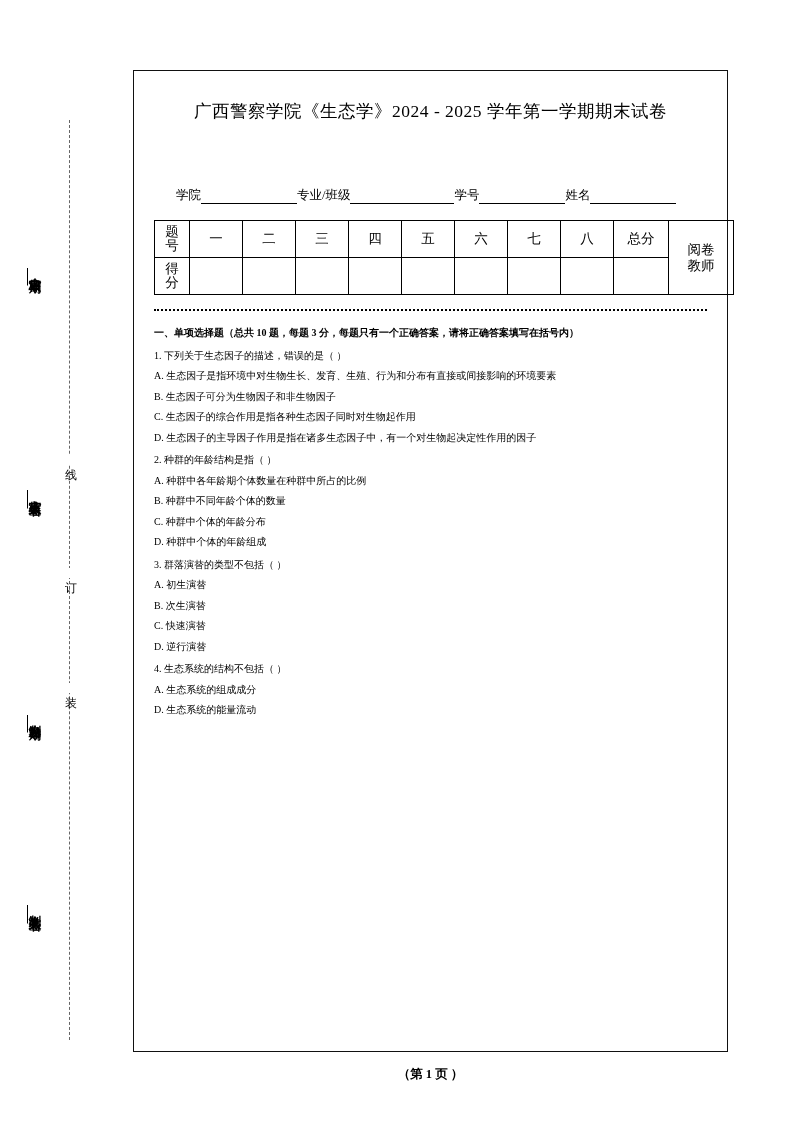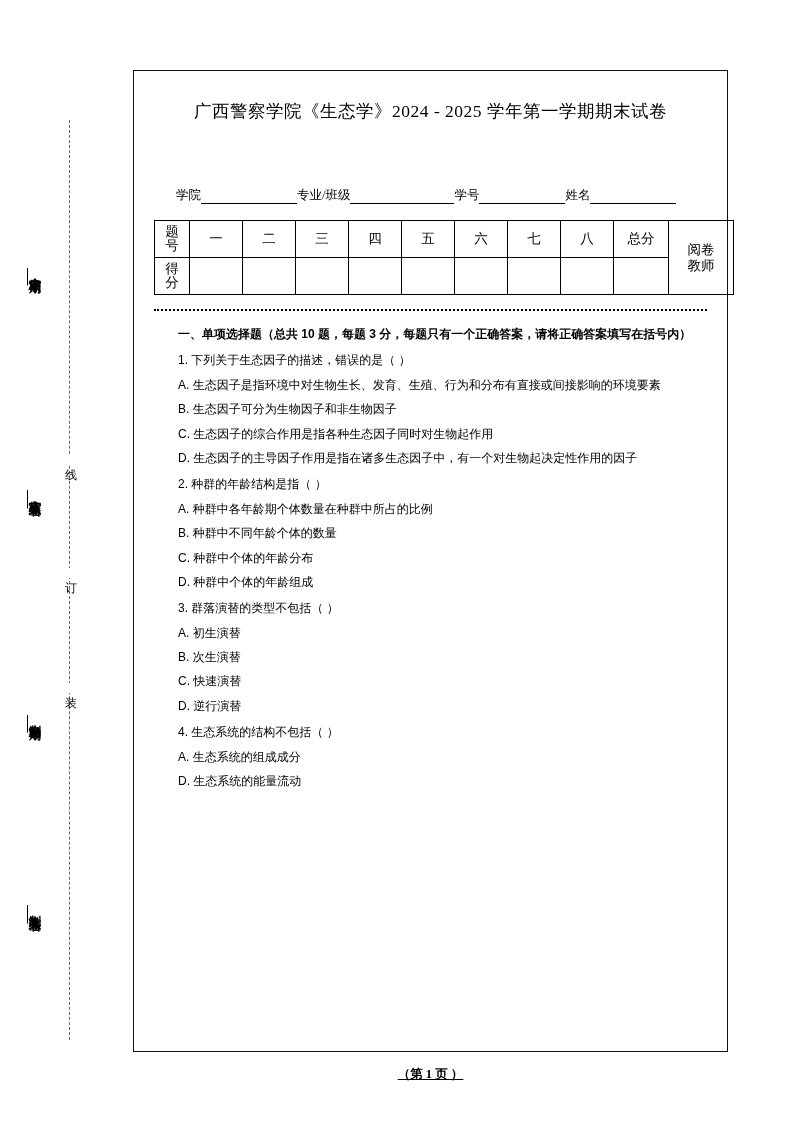--- a/index.html
+++ b/index.html
@@ -128,45 +128,43 @@
   tr.row-tall td { height: 34px; }
 
   
   .dotted-sep {
     border-top: 2px dotted #000;
     margin: 14px 0 12px 0;
   }
 
   
   .content {
-    font-size: 12px;
+    font-size: 10px;
     line-height: 1.95;
-    font-family: Liberation Sans, sans-serif;
-    margin-left: 24px;
+    font-family: Liberation Serif, serif;
   }
   .section-head {
     font-weight: bold;
     margin-bottom: 2px;
   }
   .q {
     margin-top: 3px;
   }
   .opt {
     margin-top: 1px;
   }
   .footer {
     position: absolute;
     left: 0;
     right: 0;
     bottom: -32px;
     text-align: center;
     font-size: 12.5px;
     font-weight: bold;
     font-family: "Liberation Serif", serif;
-    text-decoration: underline;
   }
 </style>
 </head>
 <body>
 
 <div class="left-margin">
   <div class="vtext" style="left:26px; top:268px;">
     <span class="ul">审核日期：</span>
   </div>
   <div class="vtext" style="left:26px; top:490px;">

